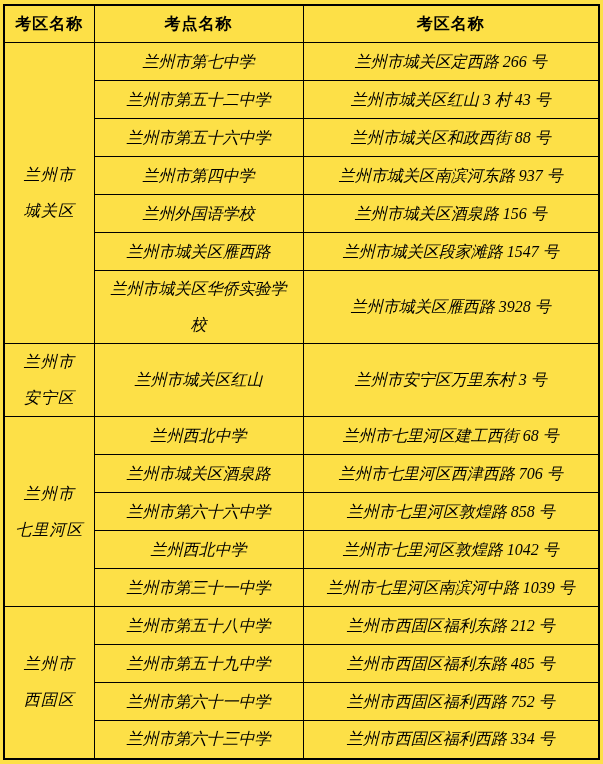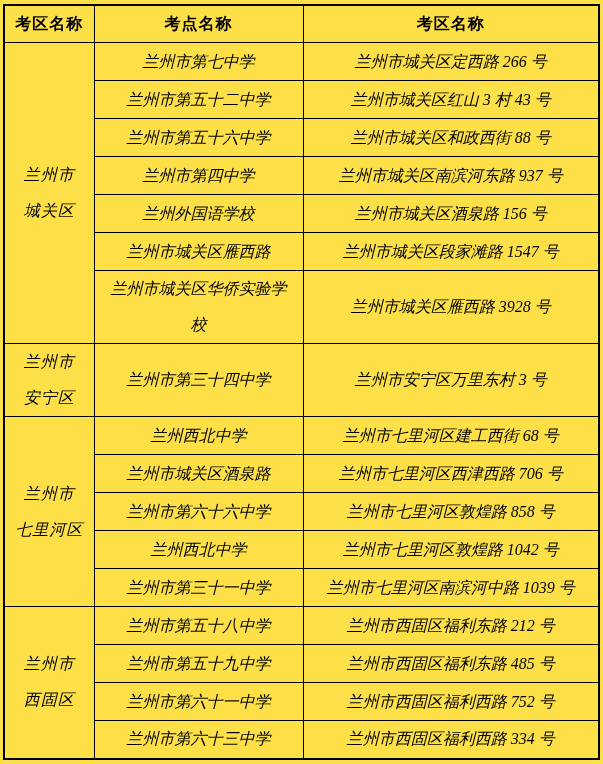--- a/index.html
+++ b/index.html
@@ -97,21 +97,21 @@
           <td class="school">兰州市城关区雁西路</td>
           <td class="address">兰州市城关区段家滩路 1547 号</td>
         </tr>
         <tr>
           <td class="school">兰州市城关区华侨实验学校</td>
           <td class="address">兰州市城关区雁西路 3928 号</td>
         </tr>
         <tr>
           <td rowspan="1" class="district">兰州市
 安宁区</td>
-          <td class="school">兰州市第三十四中学</td>
+          <td class="school">兰州市城关区红山</td>
           <td class="address">兰州市安宁区万里东村 3 号</td>
         </tr>
         <tr>
           <td rowspan="5" class="district">兰州市
 七里河区</td>
           <td class="school">兰州西北中学</td>
           <td class="address">兰州市七里河区建工西街 68 号</td>
         </tr>
         <tr>
           <td class="school">兰州市城关区酒泉路</td>

